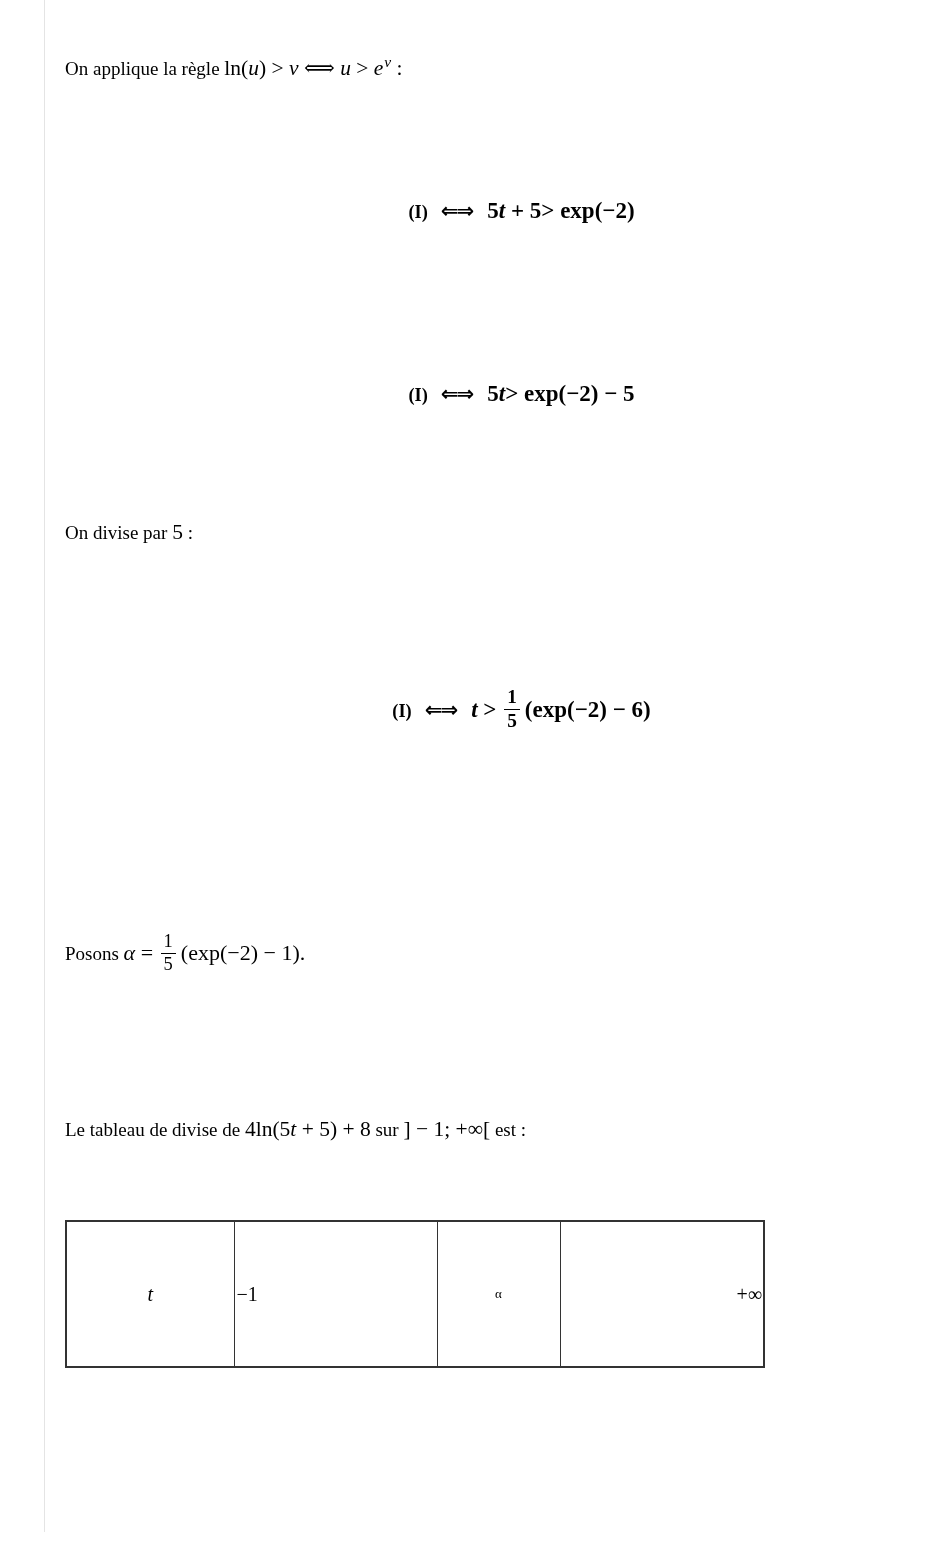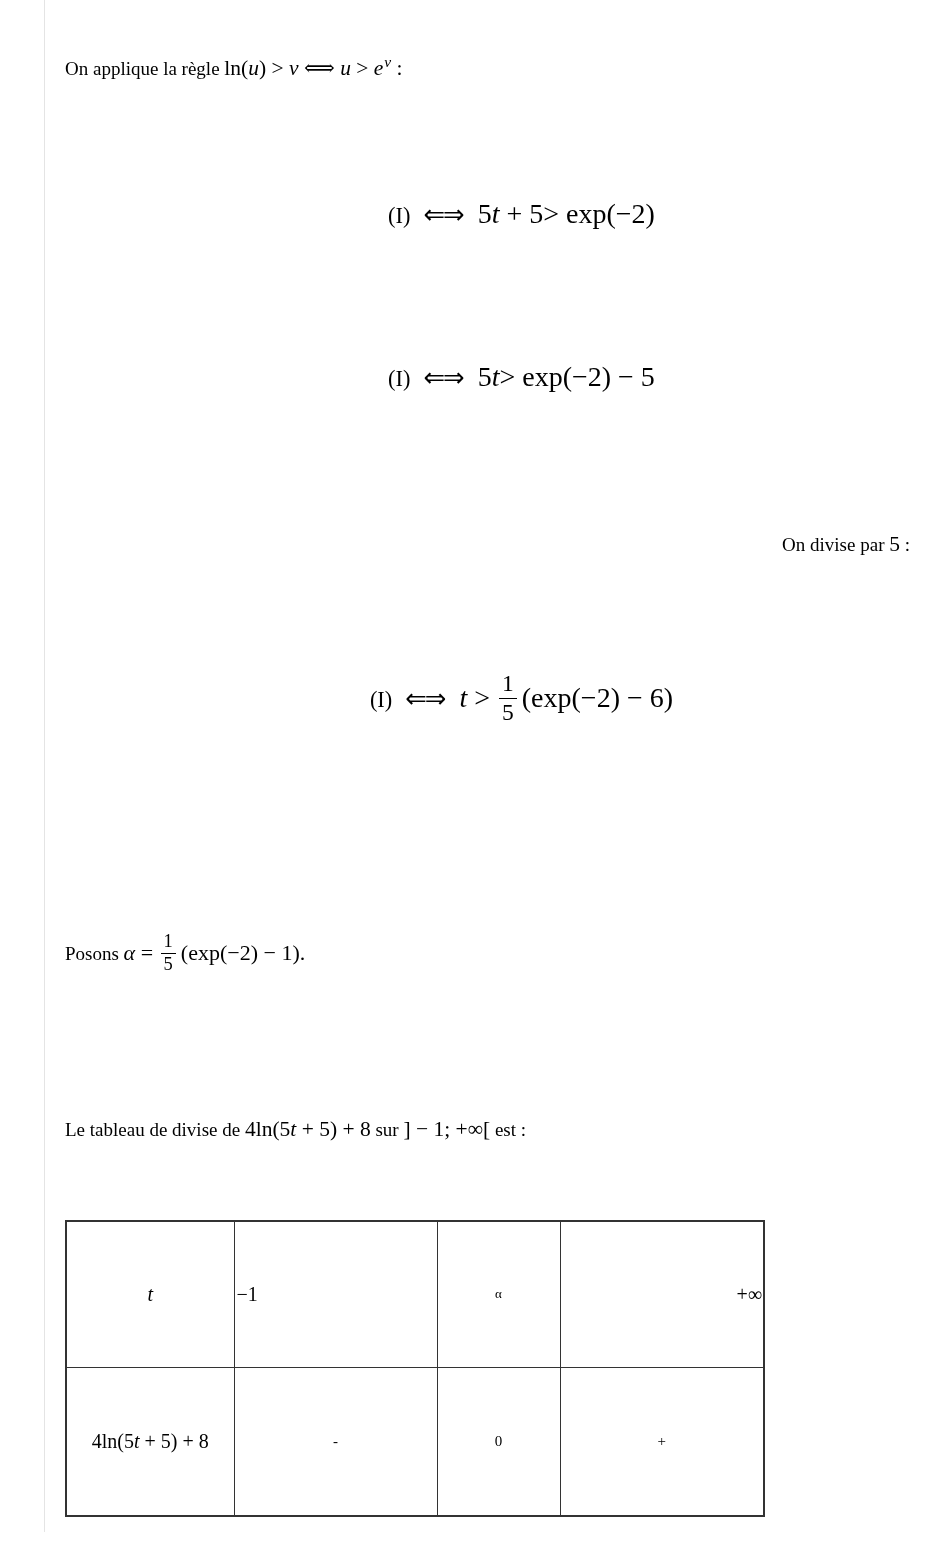--- a/index.html
+++ b/index.html
@@ -12,22 +12,23 @@
   .left-rule{
     position:absolute;left:44px;top:0;width:1px;height:1532px;
     background:#e4e4e4;
   }
   .block{position:absolute;left:65px;right:20px;line-height:1.45;}
   .text{font-size:19px;}
   .imath{font-size:21.5px;}
   
   .eq{
     position:absolute;left:0;width:847px;box-sizing:border-box;
-    padding-left:196px;text-align:center;font-size:28px;line-height:1.3;
+    padding-left:196px;text-align:center;font-size:23px;line-height:1.3;
     white-space:nowrap;
+    font-weight:bold;
   }
   .tok-rm{font-style:normal;}
   .tok-it{font-style:italic;}
   .tok-sup{font-style:italic;font-size:0.72em;position:relative;top:-0.55em;margin-left:1px;}
   .tok-label{font-size:0.8em;margin-right:13px;}
   .tok-arrow{margin-right:15px;letter-spacing:-2px;font-family:"DejaVu Sans",sans-serif;font-size:0.92em;}
   .frac{
     display:inline-block;vertical-align:middle;text-align:center;
     margin:0 5px 0 2px;position:relative;top:-2px;
   }
@@ -55,46 +56,40 @@
 <body>
 
 <div>
 
   <div class="left-rule"></div>
 
   <p class="block text" style="top:34px;"><span>On applique la règle </span><span class="imath"><span class="tok-rm">ln(</span><span class="tok-it">u</span><span class="tok-rm">) &gt; </span><span class="tok-it">v</span><span class="tok-rm"> ⟺ </span><span class="tok-it">u</span><span class="tok-rm"> &gt; </span><span class="tok-it">e</span><span class="tok-sup">v</span><span class="tok-rm"> :</span></span></p>
 
   <div class="eq" style="top:196px;"><span class="tok-label">(I)</span><span class="tok-arrow">⇐⇒</span><span class="tok-rm">5</span><span class="tok-it">t</span><span class="tok-rm"> + 5</span><span class="tok-rm">&gt; exp(−2)</span></div>
 
-  <div class="eq" style="top:359px;"><span class="tok-label">(I)</span><span class="tok-arrow">⇐⇒</span><span class="tok-rm">5</span><span class="tok-it">t</span><span class="tok-rm">&gt; exp(−2) − 5</span></div>
+  <div class="eq" style="top:379px;"><span class="tok-label">(I)</span><span class="tok-arrow">⇐⇒</span><span class="tok-rm">5</span><span class="tok-it">t</span><span class="tok-rm">&gt; exp(−2) − 5</span></div>
 
-  <p class="block text" style="top:510px;text-align:right;"><span>On divise par </span><span class="imath">5</span><span> :</span></p>
+  <p class="block text" style="top:498px;"><span>On divise par </span><span class="imath">5</span><span> :</span></p>
 
-  <div class="eq" style="top:672px;"><span class="tok-label">(I)</span><span class="tok-arrow">⇐⇒</span><span class="tok-it">t</span><span class="tok-rm"> &gt; </span><span class="frac"><span class="num">1</span><span class="den">5</span></span><span class="tok-rm">(exp(−2) − 6)</span></div>
+  <div class="eq" style="top:688px;"><span class="tok-label">(I)</span><span class="tok-arrow">⇐⇒</span><span class="tok-it">t</span><span class="tok-rm"> &gt; </span><span class="frac"><span class="num">1</span><span class="den">5</span></span><span class="tok-rm">(exp(−2) − 6)</span></div>
 
   <p class="block text" style="top:905px;margin-top:28px;"><span>Posons </span><span class="imath" style="font-size:22px;"><span class="tok-it">α</span><span class="tok-rm"> = </span><span class="frac"><span class="num">1</span><span class="den">5</span></span><span class="tok-rm">(exp(−2) − 1).</span></span></p>
 
   <p class="block text" style="top:1095px;"><span>Le tableau de divise de </span><span class="imath"><span class="tok-rm">4ln(5</span><span class="tok-it">t</span><span class="tok-rm"> + 5) + 8</span></span><span> sur </span><span class="imath"><span class="tok-rm">] − 1; +∞[</span></span><span> est :</span></p>
 
   <table class="sign-table">
     <colgroup>
       <col style="width:168px;">
       <col style="width:203px;">
       <col style="width:123px;">
       <col style="width:204px;">
     </colgroup>
     <tbody>
         <tr class="row-h1">
       <td class="c-center"><span class="tok-it">t</span></td>
       <td class="c-left">−1</td>
       <td class="c-center cell-small">α</td>
       <td class="c-right">+∞</td>
     </tr>
-    <tr class="row-h2">
-      <td class="c-center"><span class="tok-rm">4ln(5</span><span class="tok-it">t</span><span class="tok-rm"> + 5) + 8</span></td>
-      <td class="c-center cell-sign">-</td>
-      <td class="c-center cell-sign">0</td>
-      <td class="c-center cell-sign">+</td>
-    </tr>
   </tbody>
     </table>
 
 </div>
 
 </body></html>

